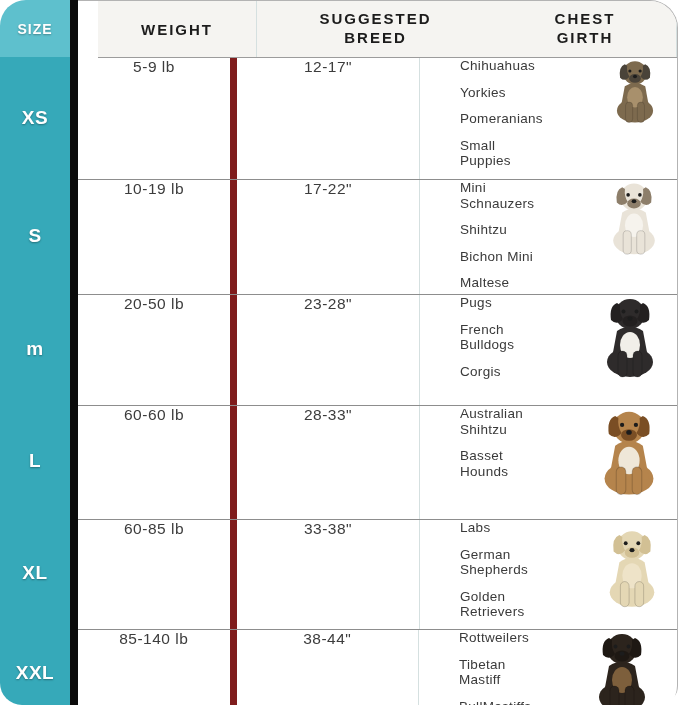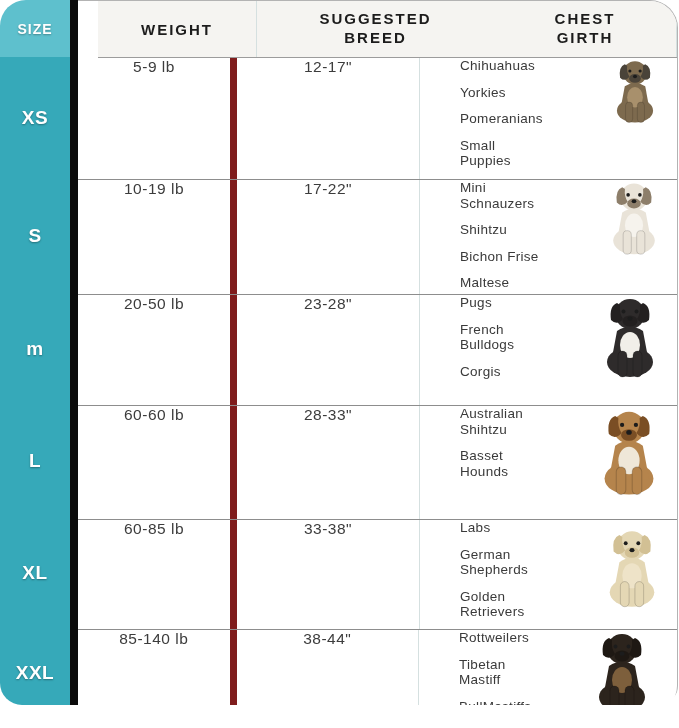--- a/index.html
+++ b/index.html
@@ -106,21 +106,21 @@
     </div>
 
     <div class="row" style="height:115px">
       <div class="cell c-weight">10-19 lb</div>
       <div class="cell c-girth">17-22"</div>
       <div class="cell c-breed">
         <div class="breeds">
           <div class="breed">Mini
 Schnauzers</div>
           <div class="breed">Shihtzu</div>
-          <div class="breed">Bichon Frise</div>
+          <div class="breed">Bichon Mini</div>
           <div class="breed">Maltese</div>
         </div>
         <div class="dog" style="width: 58px; height: 76px; --p: #e9e3d8; --s: #8d7e6a; --c: #f6f3ed;">
           <svg viewBox="0 0 64 84">
               <use href="#dog-shape"></use>
             </svg>
         </div>
       </div>
     </div>
 

